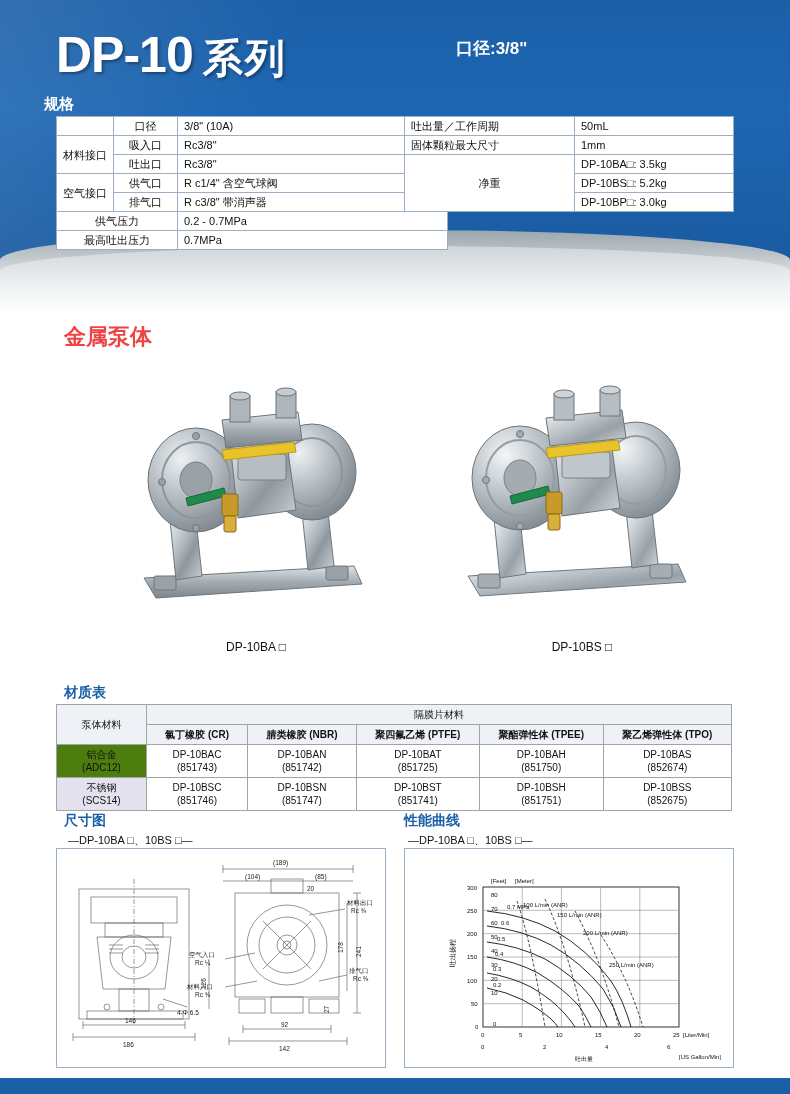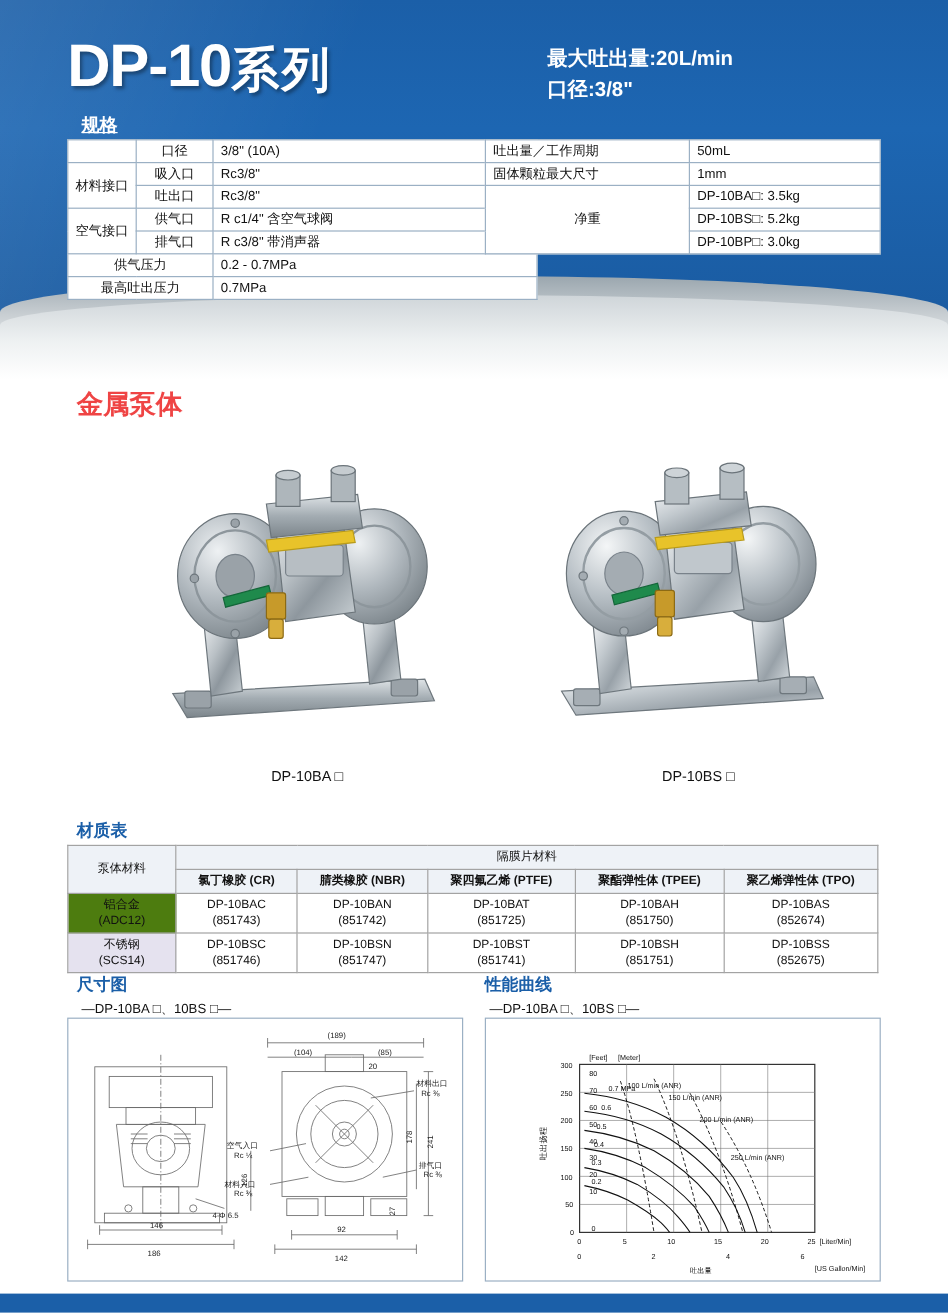--- a/index.html
+++ b/index.html
@@ -34,31 +34,31 @@
     border-radius: 100% 100% 0 0 / 50px 50px 0 0;
   }
 
   .title-main {
     position:absolute; left:56px; top:26px;
     color:#ffffff; font-size:50px; font-weight:bold; letter-spacing:-1px;
     text-shadow: 2px 2px 3px rgba(0,0,0,0.35);
     white-space:nowrap;
   }
   .title-main .series {
-    font-size:40px; letter-spacing:2px;
+    font-size:40px; margin-left:10px; letter-spacing:2px;
   }
   .head-spec {
     position:absolute; left:456px; top:36px;
     color:#ffffff; font-size:17px; font-weight:bold; line-height:26px;
   }
 
   .sec-label {
     color:#ffffff; font-size:15px; font-weight:bold;
   }
-  .spec-heading { position:absolute; left:68px; top:95px;text-decoration:underline; }
+  .spec-heading { position:absolute; left:44px; top:95px; }
 
   
   .spec-table {
     position:absolute;
     border-collapse: collapse;
     background:#ffffff;
     font-size:11px;
     color:#111;
   }
   .spec-table td {
@@ -136,21 +136,20 @@
   <div class="banner-sheen"></div>
 </div>
 <div class="banner-wave"></div>
 <div class="banner-wave2"></div>
 
 <div class="title-main">
   <span>DP-10</span><span class="series">系列</span>
 </div>
 
 <div class="head-spec">
-  <div>最大吐出量:20L/min</div>
   <div>口径:3/8"</div>
 </div>
 
 <div class="spec-heading sec-label">规格</div>
 
 <table class="spec-table tbl-left">
   <tbody>
       <tr>
     <td class="c1 center"></td>
     <td class="c2">口径</td>

